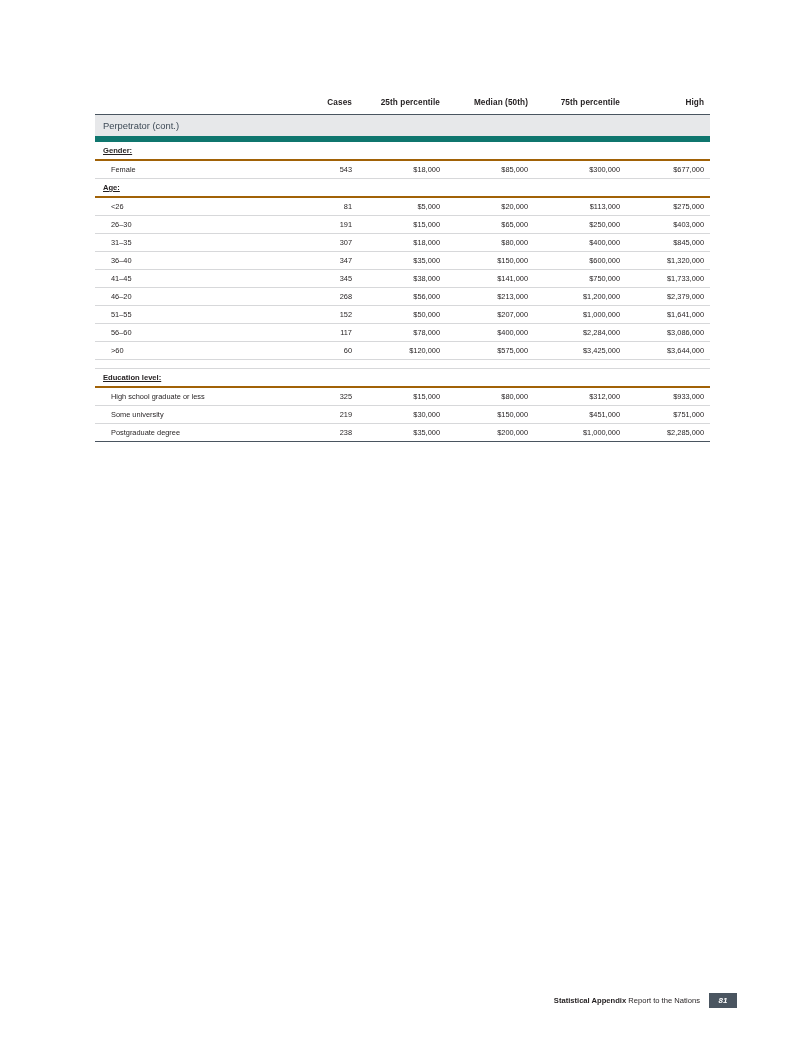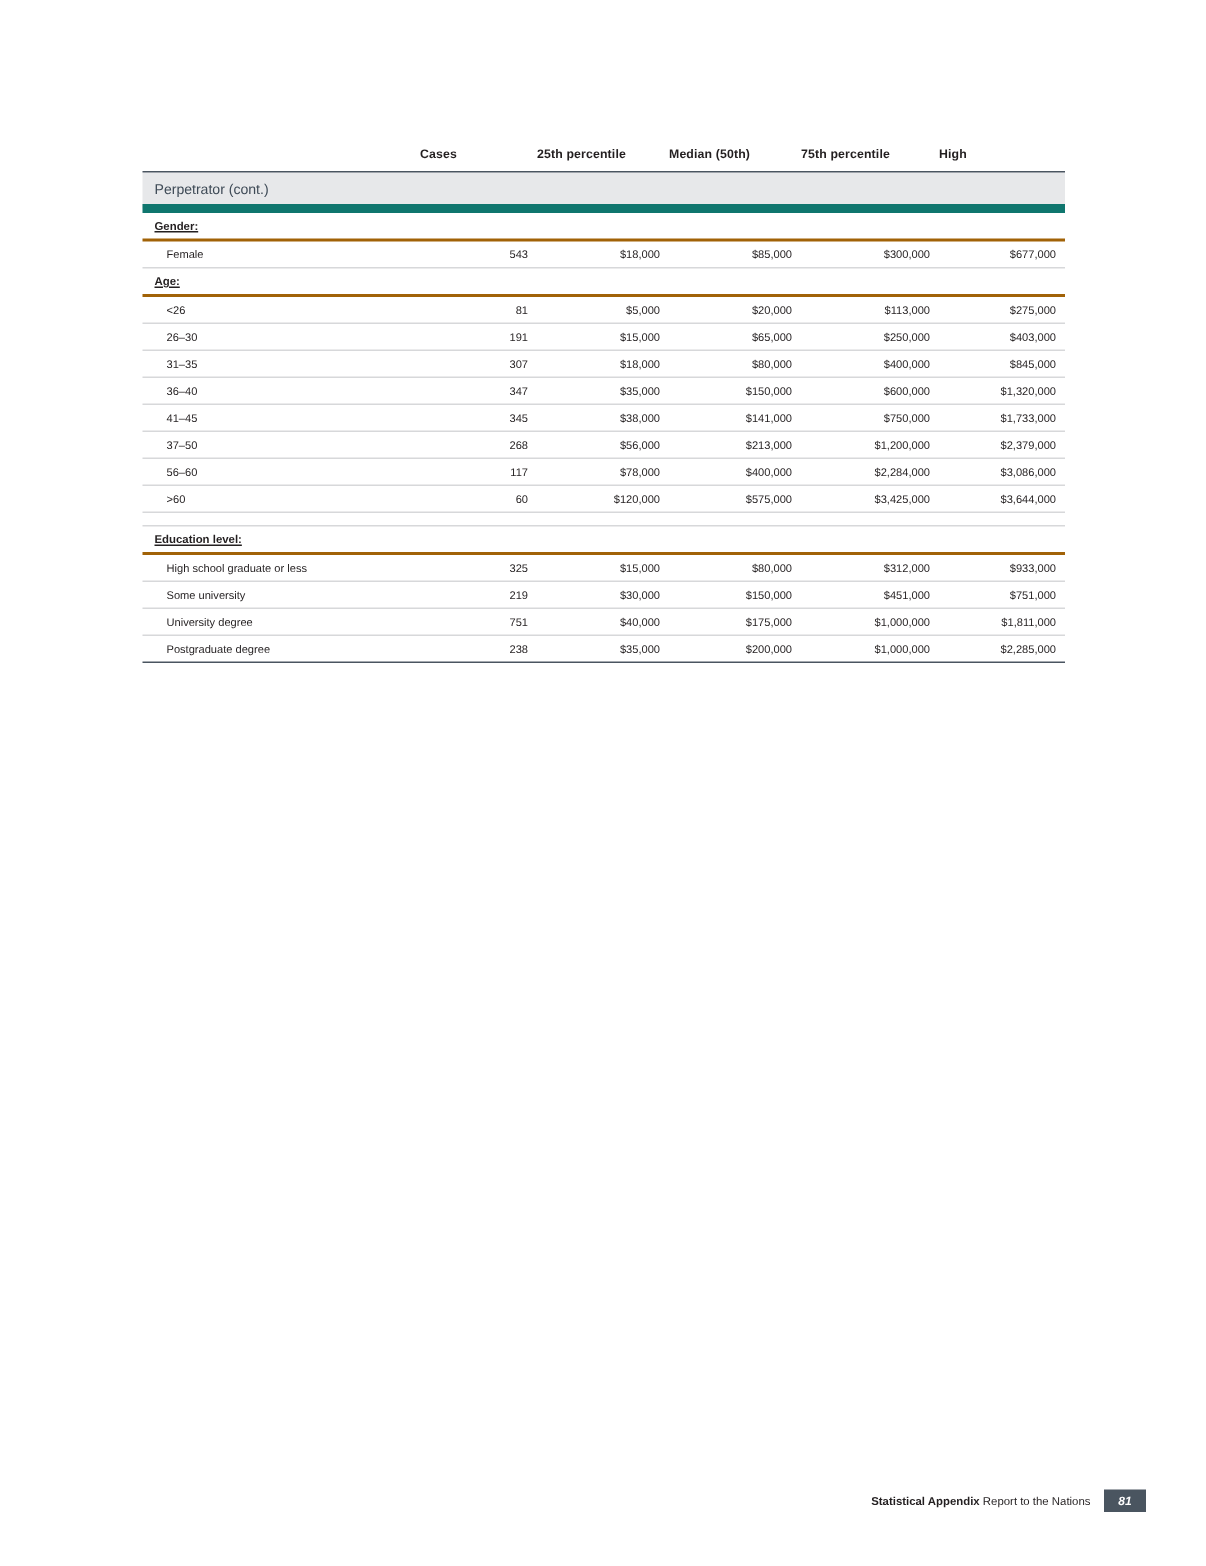--- a/index.html
+++ b/index.html
@@ -41,21 +41,21 @@
   table.stat col.c-cases { width: 78px; }
   table.stat col.c-p25   { width: 88px; }
   table.stat col.c-med   { width: 88px; }
   table.stat col.c-p75   { width: 92px; }
   table.stat col.c-mean  { width: 84px; }
 
   thead th {
     font-size: 8.2px;
     font-weight: bold;
     color: #231f20;
-    text-align: left;
+    text-align: right;
     padding: 0 6px 7px 0;
     vertical-align: bottom;
     letter-spacing: 0.1px;
   }
   thead th.blank { text-align: left; }
 
   tr.section-head td {
     background: #e7e8ea;
     font-size: 9.4px;
     color: #3e4a56;
@@ -84,21 +84,21 @@
   }
   tr.data td.num {
     text-align: right;
   }
   tr.data.last td {
     border-bottom: 1.4px solid #4a5560;
   }
 
   .footer {
     position: absolute;
-    right: 40px;
+    right: 67px;
     bottom: 36px;
     display: flex;
     align-items: flex-end;
     height: 15px;
   }
   .footer-text {
     font-size: 7.6px;
     color: #231f20;
     line-height: 15px;
     padding-right: 9px;
@@ -195,26 +195,34 @@
         </tr>
         <tr class="data">
           <td class="label">41–45</td>
           <td class="num">345</td>
           <td class="num">$38,000</td>
           <td class="num">$141,000</td>
           <td class="num">$750,000</td>
           <td class="num">$1,733,000</td>
         </tr>
         <tr class="data">
-          <td class="label">37–50</td>
+          <td class="label">46–20</td>
           <td class="num">268</td>
           <td class="num">$56,000</td>
           <td class="num">$213,000</td>
           <td class="num">$1,200,000</td>
           <td class="num">$2,379,000</td>
+        </tr>
+        <tr class="data">
+          <td class="label">51–55</td>
+          <td class="num">152</td>
+          <td class="num">$50,000</td>
+          <td class="num">$207,000</td>
+          <td class="num">$1,000,000</td>
+          <td class="num">$1,641,000</td>
         </tr>
         <tr class="data">
           <td class="label">56–60</td>
           <td class="num">117</td>
           <td class="num">$78,000</td>
           <td class="num">$400,000</td>
           <td class="num">$2,284,000</td>
           <td class="num">$3,086,000</td>
         </tr>
         <tr class="data">
@@ -245,28 +253,20 @@
           <td class="num">$312,000</td>
           <td class="num">$933,000</td>
         </tr>
         <tr class="data">
           <td class="label">Some university</td>
           <td class="num">219</td>
           <td class="num">$30,000</td>
           <td class="num">$150,000</td>
           <td class="num">$451,000</td>
           <td class="num">$751,000</td>
-        </tr>
-        <tr class="data">
-          <td class="label">University degree</td>
-          <td class="num">751</td>
-          <td class="num">$40,000</td>
-          <td class="num">$175,000</td>
-          <td class="num">$1,000,000</td>
-          <td class="num">$1,811,000</td>
         </tr>
         <tr class="data last">
           <td class="label">Postgraduate degree</td>
           <td class="num">238</td>
           <td class="num">$35,000</td>
           <td class="num">$200,000</td>
           <td class="num">$1,000,000</td>
           <td class="num">$2,285,000</td>
         </tr>
       </tbody>

